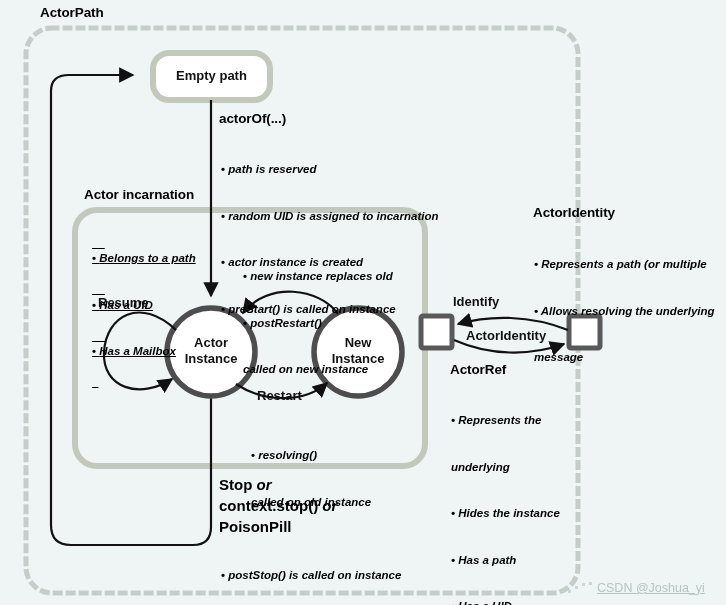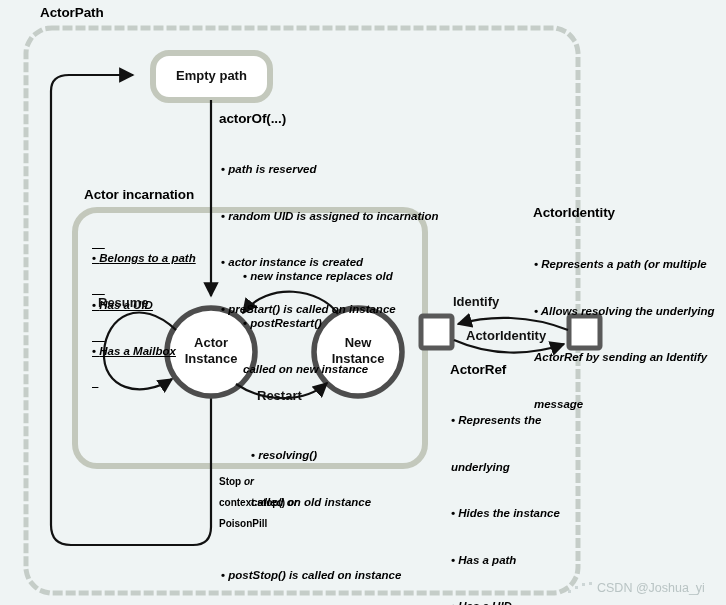--- a/index.html
+++ b/index.html
@@ -52,27 +52,28 @@
     color: #111111;
     white-space: pre;
   }
   .edge-lbl {
     position: absolute;
     font-weight: bold;
     font-size: 13px;
     color: #111111;
     white-space: pre;
   }
-  .mixed { font-size: 10px; font-weight: bold; }
+  .mixed { font-size: 15px; font-weight: bold; }
   .mixed i { font-weight: bold; font-style: italic; }
   .watermark {
     position: absolute;
     color: #b9c4c4;
     font-size: 12.5px;
     white-space: pre;
+    text-decoration: underline;
   }
 </style>
 </head>
 <body>
 
 <div id="canvas">
 
   <svg class="layer" viewBox="0 0 726 605">
     <defs>
       <marker id="arrowBlack" viewBox="0 0 10 10" refX="9" refY="5" markerWidth="7" markerHeight="7" orient="auto-start-reverse">
@@ -161,21 +162,20 @@
   <div class="lbl bullets" style="left:221px; top:537px;">
     <div class="b">postStop() is called on instance</div>
     
     
   </div>
 
   <div class="lbl hd" style="left:533px; top:205px;">ActorIdentity</div>
   <div class="lbl bullets" style="left:534px; top:226px;">
     <div>• Represents a path (or multiple</div>
     <div>• Allows resolving the underlying</div>
-    <div>ActorRef by sending an Identify</div>
     <div>message</div>
   </div>
 
   <div class="edge-lbl" style="left:453px; top:294px;">Identify</div>
 
   <div class="edge-lbl" style="left:466px; top:328px;">ActorIdentity</div>
 
   <div class="lbl hd" style="left:450px; top:362px;">ActorRef</div>
   <div class="lbl bullets" style="left:451px; top:382px;">
     <div>• Represents the</div>

